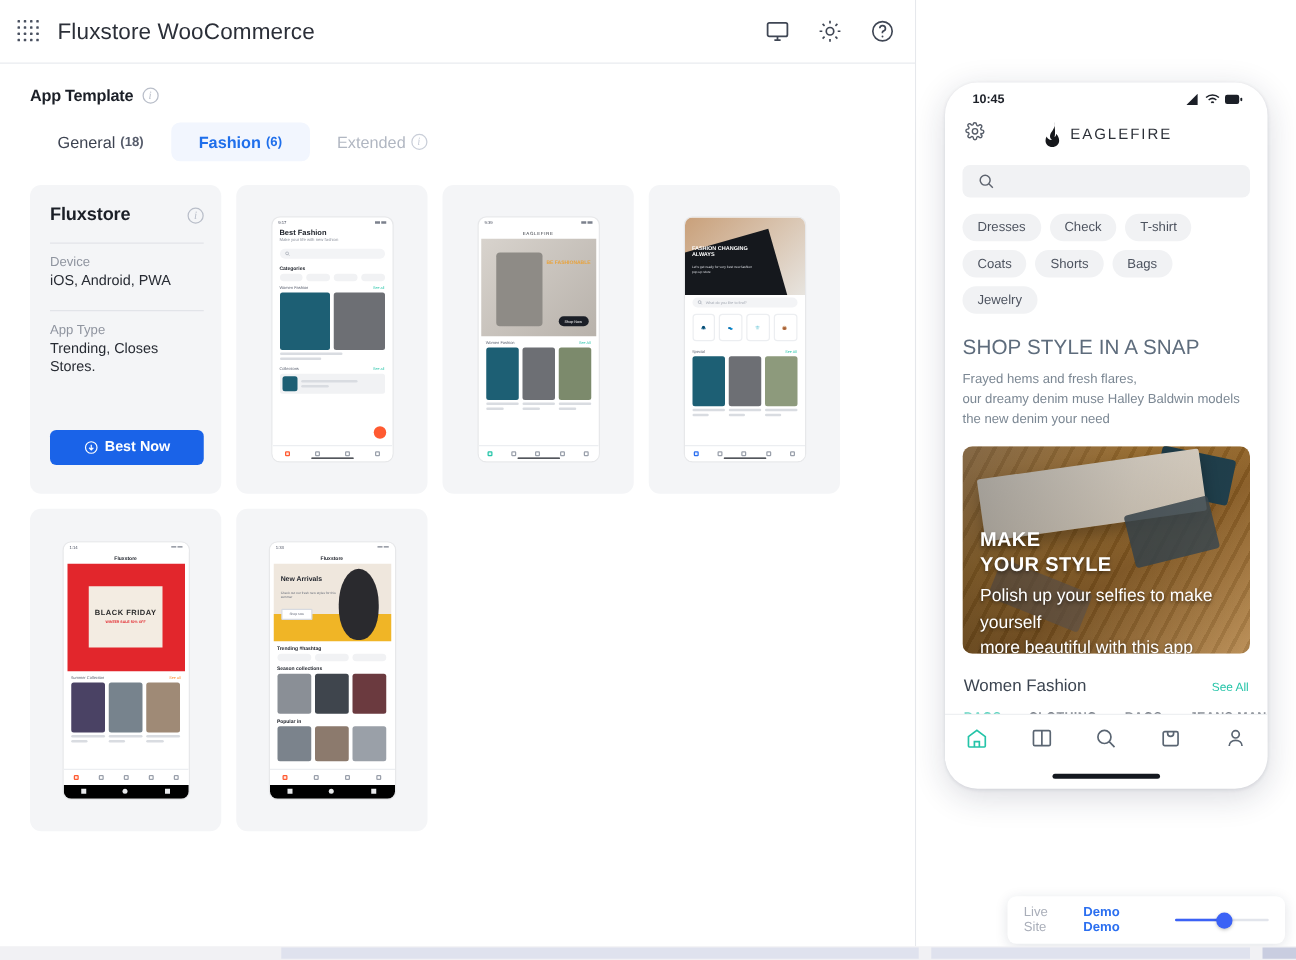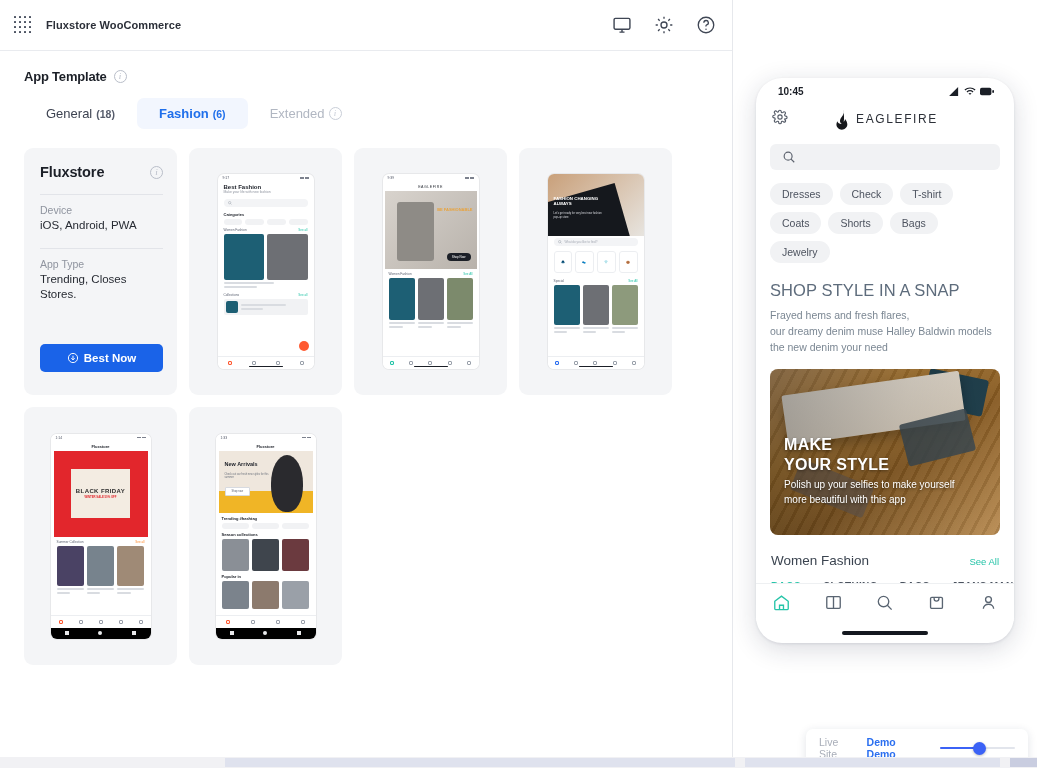--- a/index.html
+++ b/index.html
@@ -18,21 +18,21 @@
     overflow: hidden;
   }
   .topbar {
     height: 51px; border-bottom: 1px solid #e9ebef;
     display:flex; align-items:center; padding: 0 16px 0 14px;
   }
   .grid-icon { width: 18px; height: 18px; display:grid;
     grid-template-columns: repeat(4,1fr); grid-template-rows: repeat(4,1fr);
     gap: 1.5px; margin-right: 14px; cursor:pointer; }
   .grid-icon i { background:#4a5160; border-radius:0.5px; display:block; width:2px; height:2px; }
-  .app-title { font-size: 11px; color:#2b2f38; font-weight:700; letter-spacing:.1px; }
+  .app-title { font-size: 18px; color:#2b2f38; font-weight:400; letter-spacing:.1px; }
   .topbar-right { margin-left:auto; display:flex; align-items:center; gap: 22px; }
   .ti { width: 20px; height: 20px; color:#3f4654; cursor:pointer; display:block; }
 
   .content { padding: 18px 22px 0 24px; }
   .page-title-row { display:flex; align-items:center; gap:7px; }
   .page-title { font-size: 13px; font-weight: 600; color:#1b1f27; letter-spacing:-0.2px; }
   .info-circle { width:13px; height:13px; border:1.2px solid #b9bec9; border-radius:50%;
     color:#b9bec9; font-size:9px; line-height:11px; text-align:center; font-style:italic;
     font-family:"Liberation Serif", serif; display:inline-block; }
   .info-circle.dim { border-color:#c9ced8; color:#c9ced8; }
@@ -97,21 +97,21 @@
     border-top:1px solid #eceef1; display:flex; align-items:center; justify-content:space-around; }
   .mini-nav i { width:4px; height:4px; border:0.7px solid #9aa0ab; border-radius:1px; display:block; }
   .mini-nav i.on { border-color:#ff5a31; background:#ffe9e3; }
   .mini-home { position:absolute; bottom:2px; left:50%; transform:translateX(-50%);
     width:34px; height:1.5px; background:#1b1f27; border-radius:1px; }
   .mini-androidnav { position:absolute; bottom:0; left:0; right:0; height:11px; background:#000;
     display:flex; align-items:center; justify-content:space-around; }
   .mini-androidnav s { width:4px; height:4px; background:#e8e9eb; display:block; text-decoration:none; }
 
   
-  .right-pane { position:absolute; left:733px; top:12px; width:304px; height:757px; background:#fff; }
+  .right-pane { position:absolute; left:733px; top:0; width:304px; height:757px; background:#fff; }
   .phone {
     position:absolute; left:23px; top:66px; width:258px; height:565px;
     background:#fff; border-radius:26px;
     box-shadow: 0 6px 26px rgba(22,30,60,.16), 0 1px 3px rgba(22,30,60,.10);
     overflow:hidden;
   }
   .ph-status { height:22px; display:flex; align-items:center; justify-content:space-between;
     padding: 4px 20px 0 22px; font-size:10px; font-weight:700; color:#1b1f27; }
   .ph-status .icons { display:flex; align-items:center; gap:4px; }
   .ph-head { display:flex; align-items:center; padding: 6px 16px 4px; height:36px; }
@@ -139,21 +139,21 @@
     background:#21414e; border-radius:3px; transform:rotate(12deg); }
   .ph-banner .bl2 { position:absolute; right:12%; top:28%; width:30%; height:26%;
     background:#3c4a52; border-radius:3px; transform:rotate(-14deg); opacity:.85; }
   .ph-banner .bl3 { position:absolute; left:10%; top:62%; width:34%; height:20%;
     background:#6e6054; border-radius:3px; transform:rotate(22deg); opacity:.7; }
   .ph-banner .shade { position:absolute; inset:0;
     background:linear-gradient(100deg, rgba(0,0,0,.34) 0%, rgba(0,0,0,.12) 55%, rgba(0,0,0,0) 100%); }
   .ph-banner .btext { position:absolute; left:14px; top:66px; color:#fff; }
   .ph-banner .btext b { display:block; font-size:16px; font-weight:800; letter-spacing:.3px;
     line-height:1.25; text-shadow:0 1px 3px rgba(0,0,0,.45); }
-  .ph-banner .btext span { display:block; font-size:10px; margin-top:3px; line-height:1.45;
+  .ph-banner .btext span { display:block; font-size:14px; margin-top:3px; line-height:1.45;
     text-shadow:0 1px 3px rgba(0,0,0,.55); }
   .ph-sec { display:flex; align-items:baseline; padding: 18px 15px 0; }
   .ph-sec h3 { font-size:13.5px; font-weight:400; color:#3b4450; }
   .ph-sec a { margin-left:auto; font-size:9.5px; color:#25c4a8; text-decoration:none; cursor:pointer; }
   .ph-tabs { display:flex; gap:22px; padding: 13px 15px 0; overflow:hidden; white-space:nowrap; }
   .ph-tab { font-size:10px; font-weight:700; color:#4a525e; letter-spacing:.3px; cursor:pointer;
     position:relative; padding-bottom:7px; }
   .ph-tab.on { color:#25c4a8; }
   .ph-tab.on::after { content:''; position:absolute; left:0; bottom:0; width:26px; height:2.5px;
     background:#25c4a8; border-radius:2px; }

